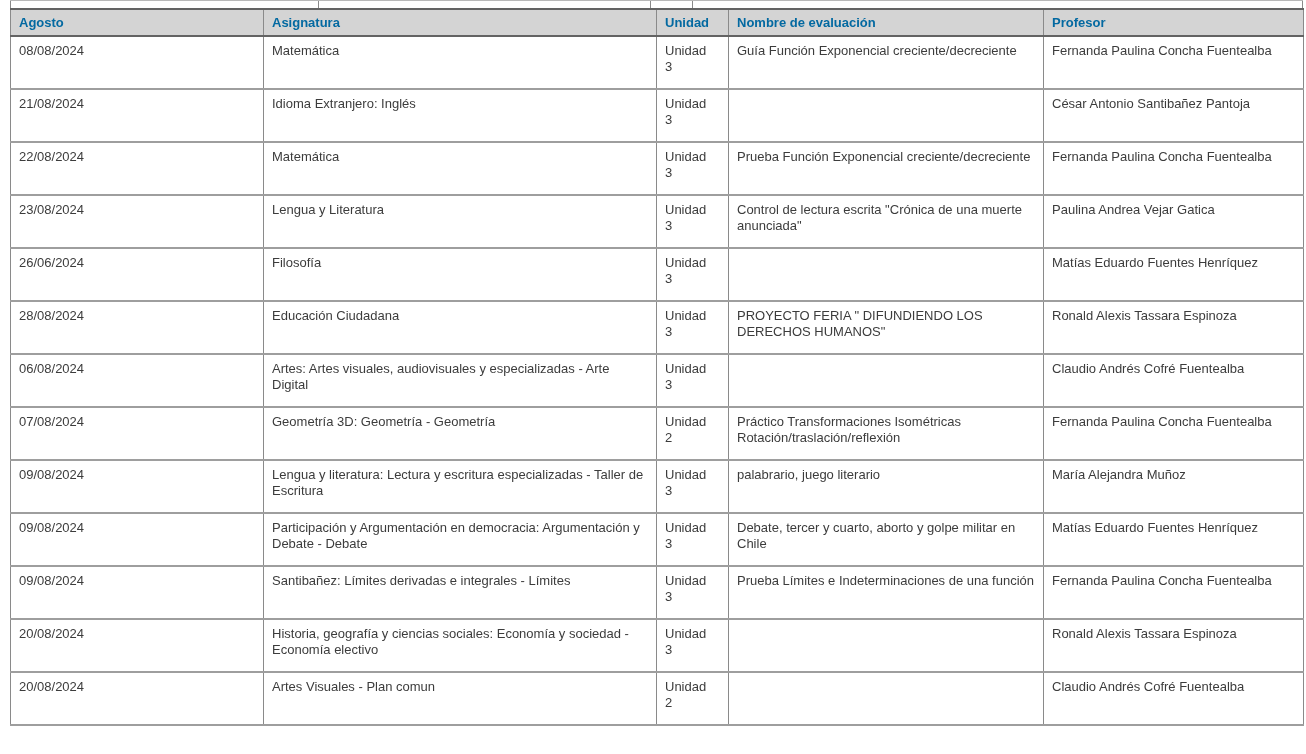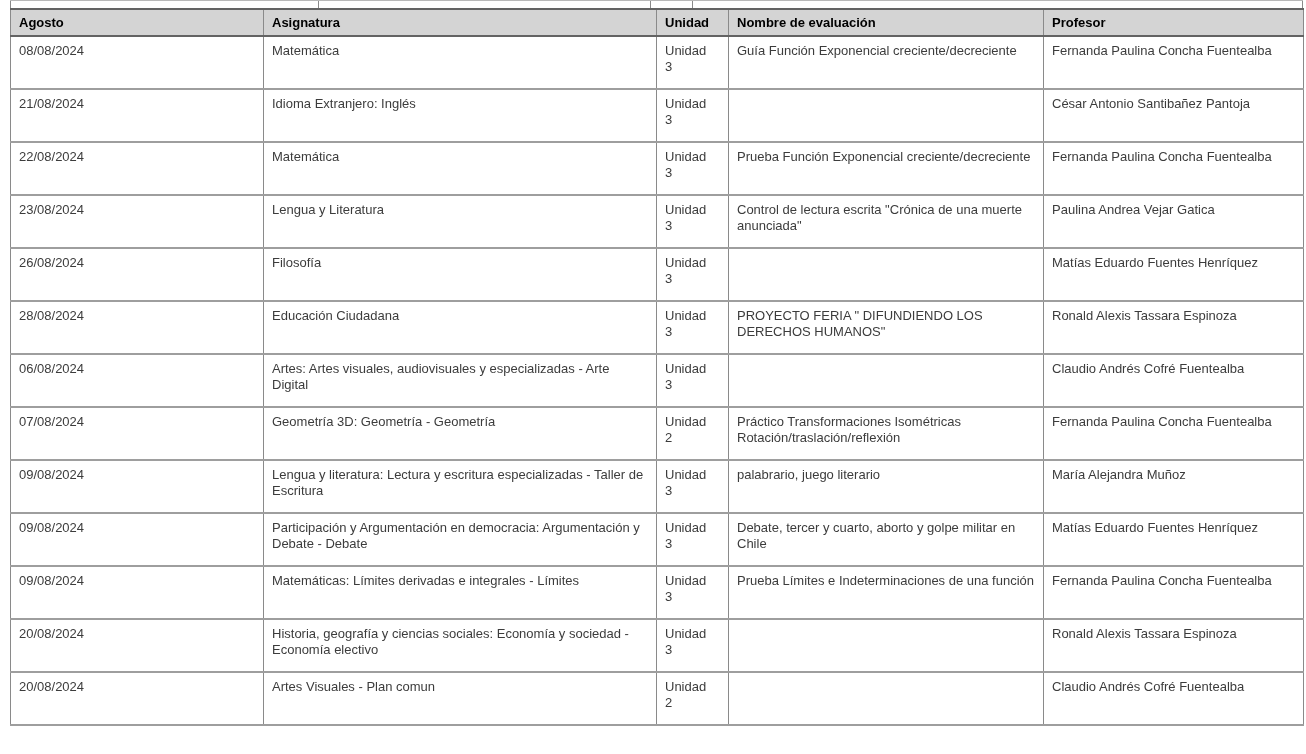--- a/index.html
+++ b/index.html
@@ -27,21 +27,21 @@
   }
   table.eval-table {
     position: absolute;
     top: 8px; left: 10px;
     width: 1293px;
     border-collapse: collapse;
     table-layout: fixed;
   }
   .eval-table th {
     background: #d4d4d4;
-    color: #000000;
+    color: #0369a1;
     font-size: 13px;
     font-weight: bold;
     text-align: left;
     vertical-align: middle;
     padding: 4px 8px;
     height: 17px;
     border-top: 2px solid #636363;
     border-bottom: 2px solid #636363;
     border-left: 1px solid #8a8a8a;
     border-right: 1px solid #8a8a8a;
@@ -122,21 +122,21 @@
         </tr>
         <tr class="body-row">
           <td class="cell-fecha">23/08/2024</td>
           <td class="cell-asignatura">Lengua y Literatura</td>
           <td class="cell-unidad">Unidad
 3</td>
           <td class="cell-nombre">Control de lectura escrita "Crónica de una muerte anunciada"</td>
           <td class="cell-profesor">Paulina Andrea Vejar Gatica</td>
         </tr>
         <tr class="body-row">
-          <td class="cell-fecha">26/08/2024</td>
+          <td class="cell-fecha">26/06/2024</td>
           <td class="cell-asignatura">Filosofía</td>
           <td class="cell-unidad">Unidad
 3</td>
           <td class="cell-nombre"></td>
           <td class="cell-profesor">Matías Eduardo Fuentes Henríquez</td>
         </tr>
         <tr class="body-row">
           <td class="cell-fecha">28/08/2024</td>
           <td class="cell-asignatura">Educación Ciudadana</td>
           <td class="cell-unidad">Unidad
@@ -171,21 +171,21 @@
         <tr class="body-row">
           <td class="cell-fecha">09/08/2024</td>
           <td class="cell-asignatura">Participación y Argumentación en democracia: Argumentación y Debate - Debate</td>
           <td class="cell-unidad">Unidad
 3</td>
           <td class="cell-nombre">Debate, tercer y cuarto, aborto y golpe militar en Chile</td>
           <td class="cell-profesor">Matías Eduardo Fuentes Henríquez</td>
         </tr>
         <tr class="body-row">
           <td class="cell-fecha">09/08/2024</td>
-          <td class="cell-asignatura">Matemáticas: Límites derivadas e integrales - Límites</td>
+          <td class="cell-asignatura">Santibañez: Límites derivadas e integrales - Límites</td>
           <td class="cell-unidad">Unidad
 3</td>
           <td class="cell-nombre">Prueba Límites e Indeterminaciones de una función</td>
           <td class="cell-profesor">Fernanda Paulina Concha Fuentealba</td>
         </tr>
         <tr class="body-row">
           <td class="cell-fecha">20/08/2024</td>
           <td class="cell-asignatura">Historia, geografía y ciencias sociales: Economía y sociedad - Economía electivo</td>
           <td class="cell-unidad">Unidad
 3</td>

